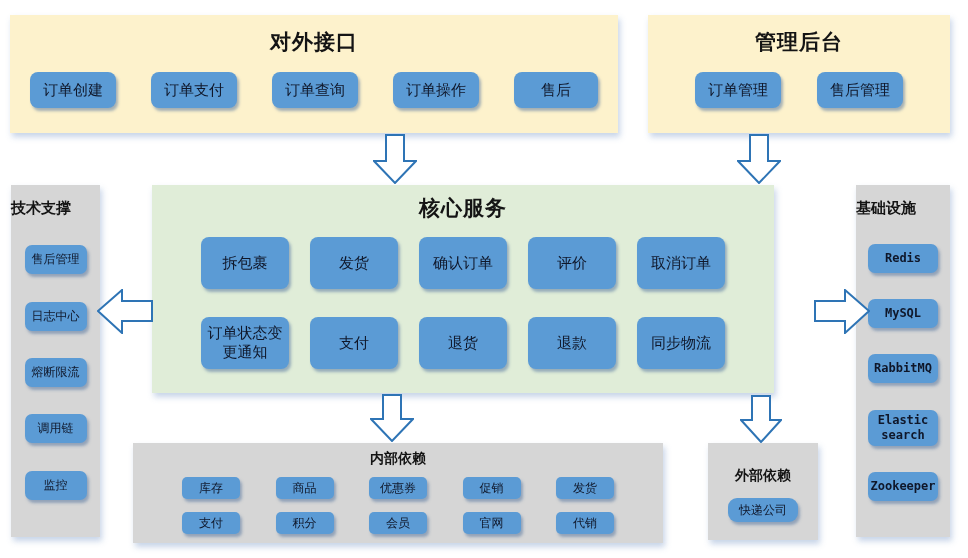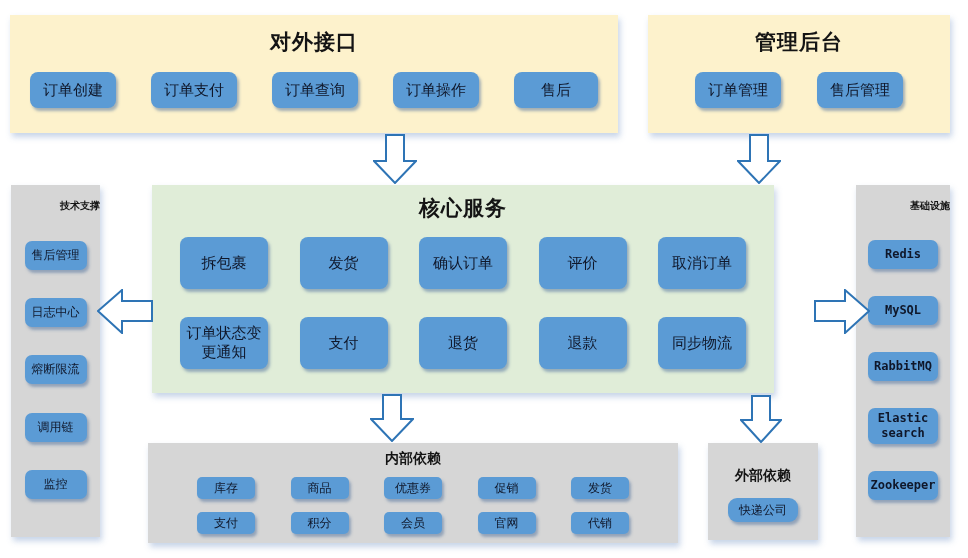--- a/index.html
+++ b/index.html
@@ -26,22 +26,22 @@
   .panel-gray   { background: #D6D6D6; }
 
   .panel-title-lg {
     text-align: center;
     font-size: 21px;
     font-weight: bold;
     color: #141414;
     letter-spacing: 1px;
   }
   .panel-title-sm {
-    text-align: right;
-    font-size: 10px;
+    text-align: left;
+    font-size: 15px;
     font-weight: bold;
     color: #141414;
   }
   .panel-title-xs {
     text-align: center;
     font-size: 14px;
     font-weight: bold;
     color: #141414;
   }
 
@@ -88,39 +88,39 @@
     font-size: 12px;
     border-radius: 5px;
   }
 
   
   #external-api { left: 10px;  top: 15px;  width: 608px; height: 118px; padding-top: 13px; }
   #admin-panel  { left: 648px; top: 15px;  width: 302px; height: 118px; padding-top: 13px; }
   #core-services{ left: 152px; top: 185px; width: 622px; height: 208px; padding-top: 9px; }
   #tech-support { left: 11px;  top: 185px; width: 89px;  height: 352px; display:flex; flex-direction:column; padding-top: 14px; }
   #infrastructure{ left: 856px; top: 185px; width: 94px; height: 352px; display:flex; flex-direction:column; padding-top: 14px; }
-  #internal-deps{ left: 148px; top: 443px; width: 530px; height: 100px; padding-top: 7px; }
+  #internal-deps{ left: 133px; top: 443px; width: 530px; height: 100px; padding-top: 7px; }
   #external-deps{ left: 708px; top: 443px; width: 110px; height: 97px;  padding-top: 24px; }
 
   .btn-row-top {
     display: flex;
     justify-content: space-between;
     padding: 0 20px;
     margin-top: 16px;
   }
   .btn-row-admin {
     display: flex;
     justify-content: center;
     gap: 36px;
     margin-top: 16px;
   }
   .core-row {
     display: flex;
     justify-content: space-between;
-    padding: 0 28px;
+    padding: 0 49px;
     margin-top: 15px;
   }
   .core-row + .core-row { margin-top: 28px; align-items: center; }
   .col-buttons {
     flex: 1;
     display: flex;
     flex-direction: column;
     align-items: center;
     justify-content: space-evenly;
     padding-bottom: 10px;

